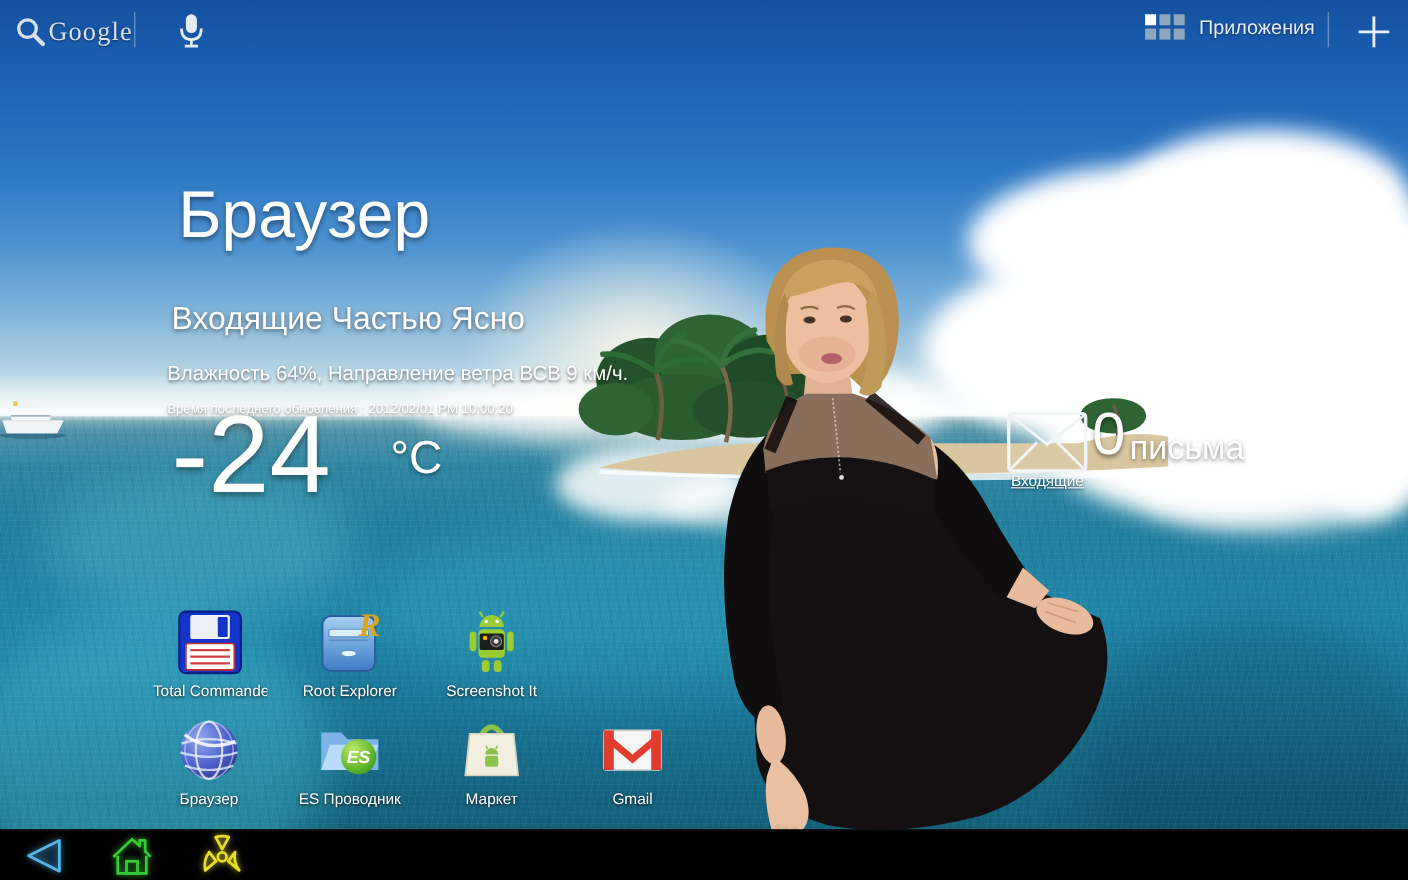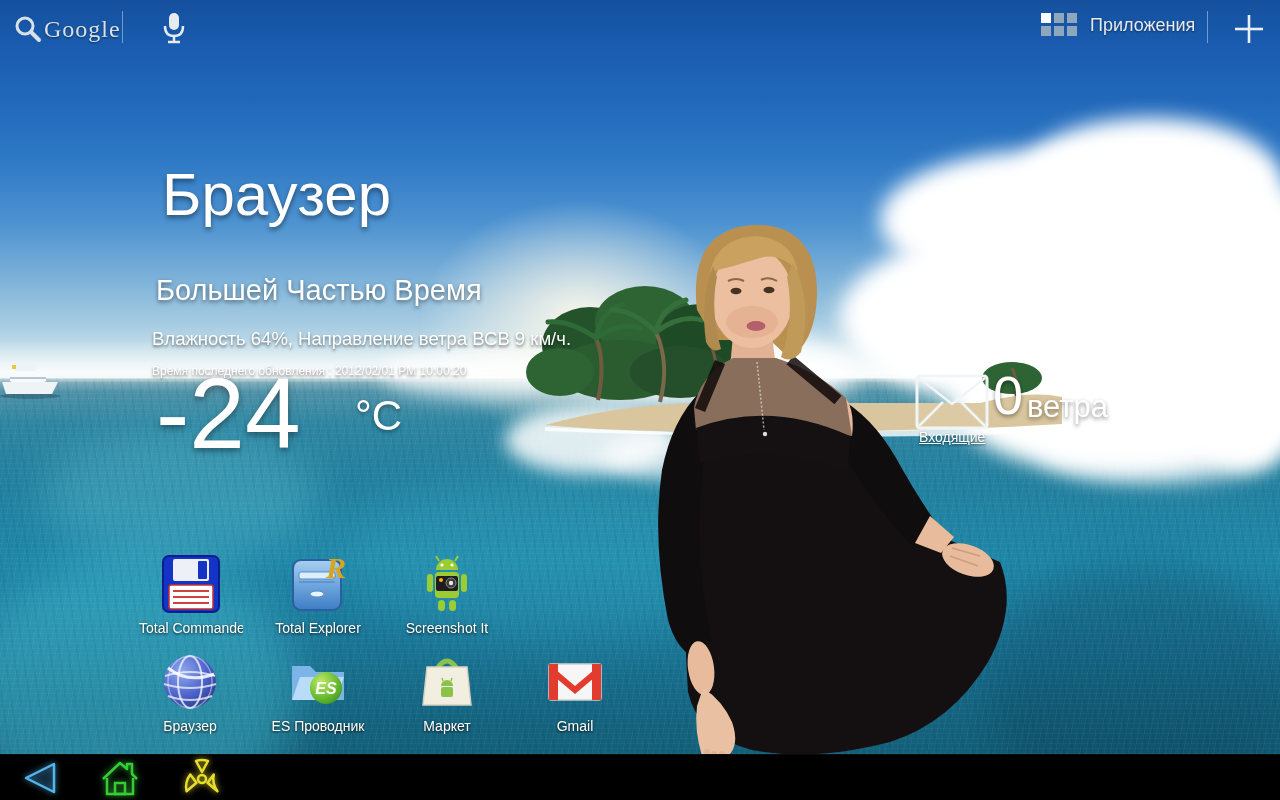--- a/index.html
+++ b/index.html
@@ -176,35 +176,35 @@
   <div class="tb-divider" style="left:1207px;top:11px;"></div>
   <div class="plus-button">
     <svg width="32" height="32" viewBox="0 0 32 32">
       <line x1="16" y1="2" x2="16" y2="30" stroke="#e9eff5" stroke-width="2.6"></line>
       <line x1="2" y1="16" x2="30" y2="16" stroke="#e9eff5" stroke-width="2.6"></line>
     </svg>
   </div>
 
   <div class="weather">
     <h1 class="w-city">Браузер</h1>
-    <div class="w-cond">Большей Частью Время</div>
+    <div class="w-cond">Входящие Частью Ясно</div>
     <div class="w-line1">Влажность 64%, Направление ветра ВСВ 9 км/ч.</div>
     <div class="w-line2">Время последнего обновления : 2012/02/01 PM 10:00:20</div>
     <div class="w-temp">-24</div>
     <div class="w-unit">°C</div>
   </div>
 
   <div class="email-widget">
     <svg style="position:absolute;left:0;top:2px;" width="74" height="56" viewBox="0 0 74 56">
       <rect x="2" y="2" width="70" height="52" rx="3" fill="rgba(255,255,255,0.08)" stroke="#f2f5f7" stroke-width="3"></rect>
       <path d="M4,4 L37,30 L70,4 M4,52 L28,28 M70,52 L46,28" fill="none" stroke="#f2f5f7" stroke-width="2.5"></path>
     </svg>
     <div class="ew-inbox">Входящие</div>
     <div class="ew-count">0</div>
-    <div class="ew-label">ветра</div>
+    <div class="ew-label">письма</div>
   </div>
 
   <div class="shortcut" style="left:133px;top:552px;">
     <svg class="ic" viewBox="0 0 64 64">
       <rect x="4" y="4" width="56" height="56" rx="6" fill="#1434c8" stroke="#0a1f8a" stroke-width="2"></rect>
       <rect x="14" y="7" width="36" height="22" rx="2" fill="#eef0f8"></rect>
       <rect x="39" y="9" width="9" height="18" rx="1" fill="#1434c8"></rect>
       <rect x="10" y="33" width="44" height="24" rx="2" fill="#ffffff" stroke="#c03030" stroke-width="1.5"></rect>
       <path d="M14,39 H50 M14,45 H50 M14,51 H50" stroke="#d04040" stroke-width="2"></path>
     </svg>
@@ -218,21 +218,21 @@
             <stop offset="0.5" stop-color="#6fa6de"></stop>
             <stop offset="1" stop-color="#3f7cc4"></stop>
       </linearGradient>
         </defs>
       <rect x="7" y="8" width="48" height="50" rx="8" fill="url(#cab)" stroke="#2a5fa0" stroke-width="2"></rect>
       <rect x="13" y="20" width="36" height="7" rx="2" fill="#dceefc" stroke="#5a8ec4" stroke-width="1"></rect>
       <path d="M13,30 H49" stroke="#5a8ec4" stroke-width="1.5"></path>
       <ellipse cx="31" cy="42" rx="7" ry="3" fill="#e8f4fc" stroke="#5a8ec4" stroke-width="1"></ellipse>
       <text x="40" y="26" font-family="Liberation Serif,serif" font-style="italic" font-weight="bold" font-size="30" fill="#d8a61e">R</text>
     </svg>
-    <span class="lbl">Total Explorer</span>
+    <span class="lbl">Root Explorer</span>
   </div>
   <div class="shortcut" style="left:389px;top:552px;">
     <svg class="ic" viewBox="0 0 64 64">
       <path d="M21,18 A11,11 0 0 1 43,18 Z" fill="#9ccc33"></path>
       <line x1="24" y1="9" x2="21" y2="4" stroke="#9ccc33" stroke-width="2"></line>
       <line x1="40" y1="9" x2="43" y2="4" stroke="#9ccc33" stroke-width="2"></line>
       <circle cx="27" cy="13" r="1.6" fill="#fff"></circle>
         <circle cx="37" cy="13" r="1.6" fill="#fff"></circle>
       <rect x="20" y="20" width="24" height="26" rx="4" fill="#9ccc33"></rect>
       <rect x="12" y="22" width="6" height="18" rx="3" fill="#9ccc33"></rect>

